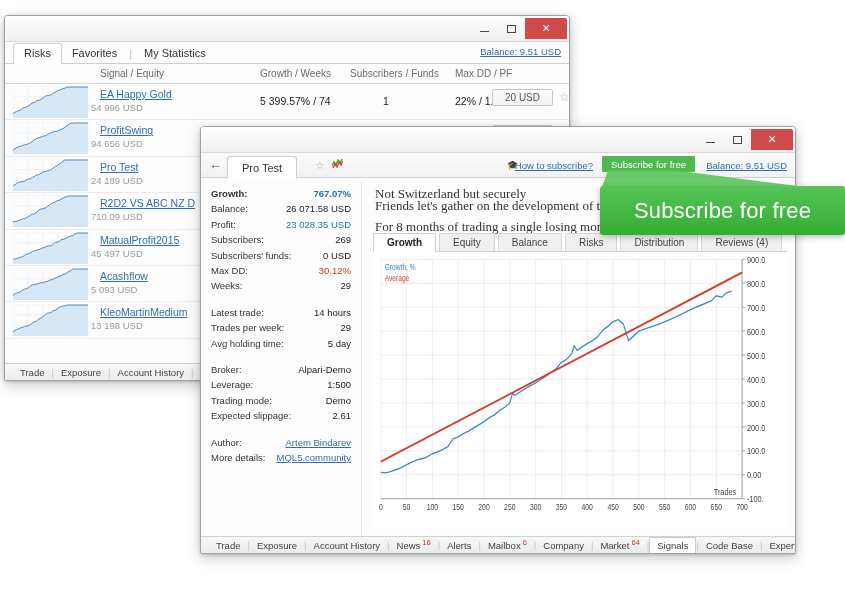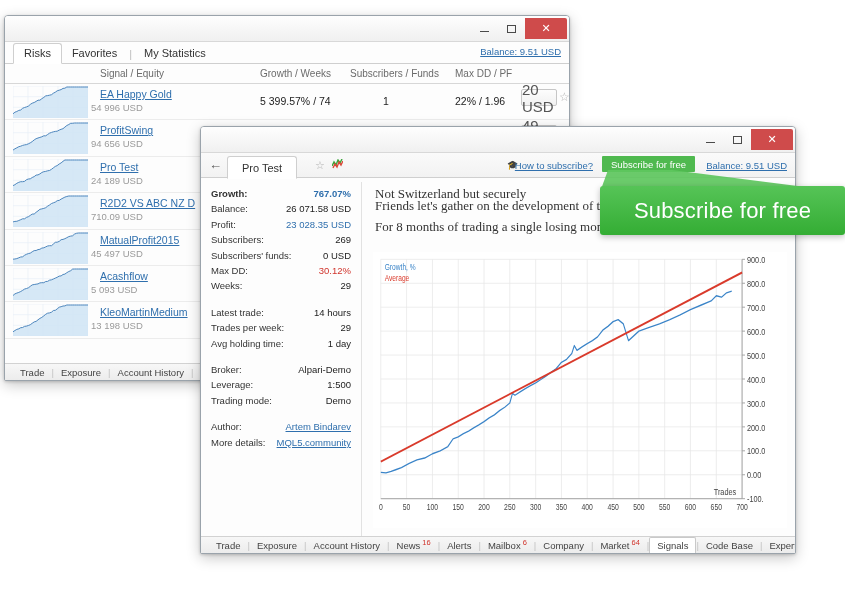--- a/index.html
+++ b/index.html
@@ -95,25 +95,25 @@
   }
   .sig-sub {
     position: absolute; left: 86px; top: 18px;
     font-size: 9.5px; color: #9a9a9a; white-space: nowrap;
   }
   .c-growth { position: absolute; left: 255px; top: 11px; font-size: 10.5px; color: #222; }
   .c-subs   { position: absolute; left: 378px; top: 11px; font-size: 10.5px; color: #222; }
   .c-dd     { position: absolute; left: 450px; top: 11px; font-size: 10.5px; color: #222; }
   .c-dd .warn { color: #d0342c; }
   .price-btn {
-    position: absolute; left: 516px; top: 5px;
-    width: 36px; height: 17px;
+    position: absolute; left: 487px; top: 5px;
+    width: 61px; height: 17px;
     border: 1px solid #c6c6c6; border-radius: 2px;
     background: linear-gradient(#fdfdfd,#f1f1f1);
-    font-size: 15px; color: #555;
+    font-size: 10px; color: #555;
     display: flex; align-items: center; justify-content: center;
   }
   .star {
     position: absolute; left: 554px; top: 7px;
     font-size: 12px; color: #b6b6b6; line-height: 12px;
   }
 
   .statusbar {
     position: absolute; left: 0; bottom: 0;
     width: 100%; height: 17px;
@@ -491,54 +491,66 @@
           <div class="stat-row">
             <span class="k">Latest trade:</span>
             <span class="v ">14 hours</span>
           </div>
           <div class="stat-row">
             <span class="k">Trades per week:</span>
             <span class="v ">29</span>
           </div>
           <div class="stat-row">
             <span class="k">Avg holding time:</span>
-            <span class="v ">1 day</span>
+            <span class="v ">5 day</span>
           </div>
           <div class="stat-gap"></div>
           <div class="stat-row">
             <span class="k">Broker:</span>
             <span class="v ">Alpari-Demo</span>
           </div>
           <div class="stat-row">
             <span class="k">Leverage:</span>
             <span class="v ">1:500</span>
           </div>
           <div class="stat-row">
             <span class="k">Trading mode:</span>
             <span class="v ">Demo</span>
+          </div>
+          <div class="stat-row">
+            <span class="k">Expected slippage:</span>
+            <span class="v ">2.61</span>
           </div>
           <div class="stat-gap"></div>
           <div class="stat-row">
             <span class="k">Author:</span>
             <span class="v link">Artem Bindarev</span>
           </div>
           <div class="stat-row">
             <span class="k">More details:</span>
             <span class="v link">MQL5.community</span>
           </div>
         </div>
       <div class="vdiv"></div>
 
       <div class="rpane">
         <div class="descr">
           <p style="white-space:pre-line">Not Switzerland but securely
 Friends let's gather on the development of the project</p>
           <p>For 8 months of trading a single losing month!</p>
         </div>
 
+        <div class="chart-tabs" id="chart-tabs">
+            <div class="ctab active">Growth</div>
+            <div class="ctab">Equity</div>
+            <div class="ctab">Balance</div>
+            <div class="ctab">Risks</div>
+            <div class="ctab">Distribution</div>
+            <div class="ctab">Reviews (4)</div>
+          </div>
 
         <div class="chart-box">
           <svg id="chart-svg" width="100%" height="100%" viewBox="0 0 424 226" preserveAspectRatio="none">
               <line x1="8.0" y1="6" x2="8.0" y2="202" stroke="#e8e8e8" stroke-width="0.7"></line>
               <line x1="34.4" y1="6" x2="34.4" y2="202" stroke="#e8e8e8" stroke-width="0.7"></line>
               <line x1="60.9" y1="6" x2="60.9" y2="202" stroke="#e8e8e8" stroke-width="0.7"></line>
               <line x1="87.3" y1="6" x2="87.3" y2="202" stroke="#e8e8e8" stroke-width="0.7"></line>
               <line x1="113.7" y1="6" x2="113.7" y2="202" stroke="#e8e8e8" stroke-width="0.7"></line>
               <line x1="140.1" y1="6" x2="140.1" y2="202" stroke="#e8e8e8" stroke-width="0.7"></line>
               <line x1="166.6" y1="6" x2="166.6" y2="202" stroke="#e8e8e8" stroke-width="0.7"></line>

